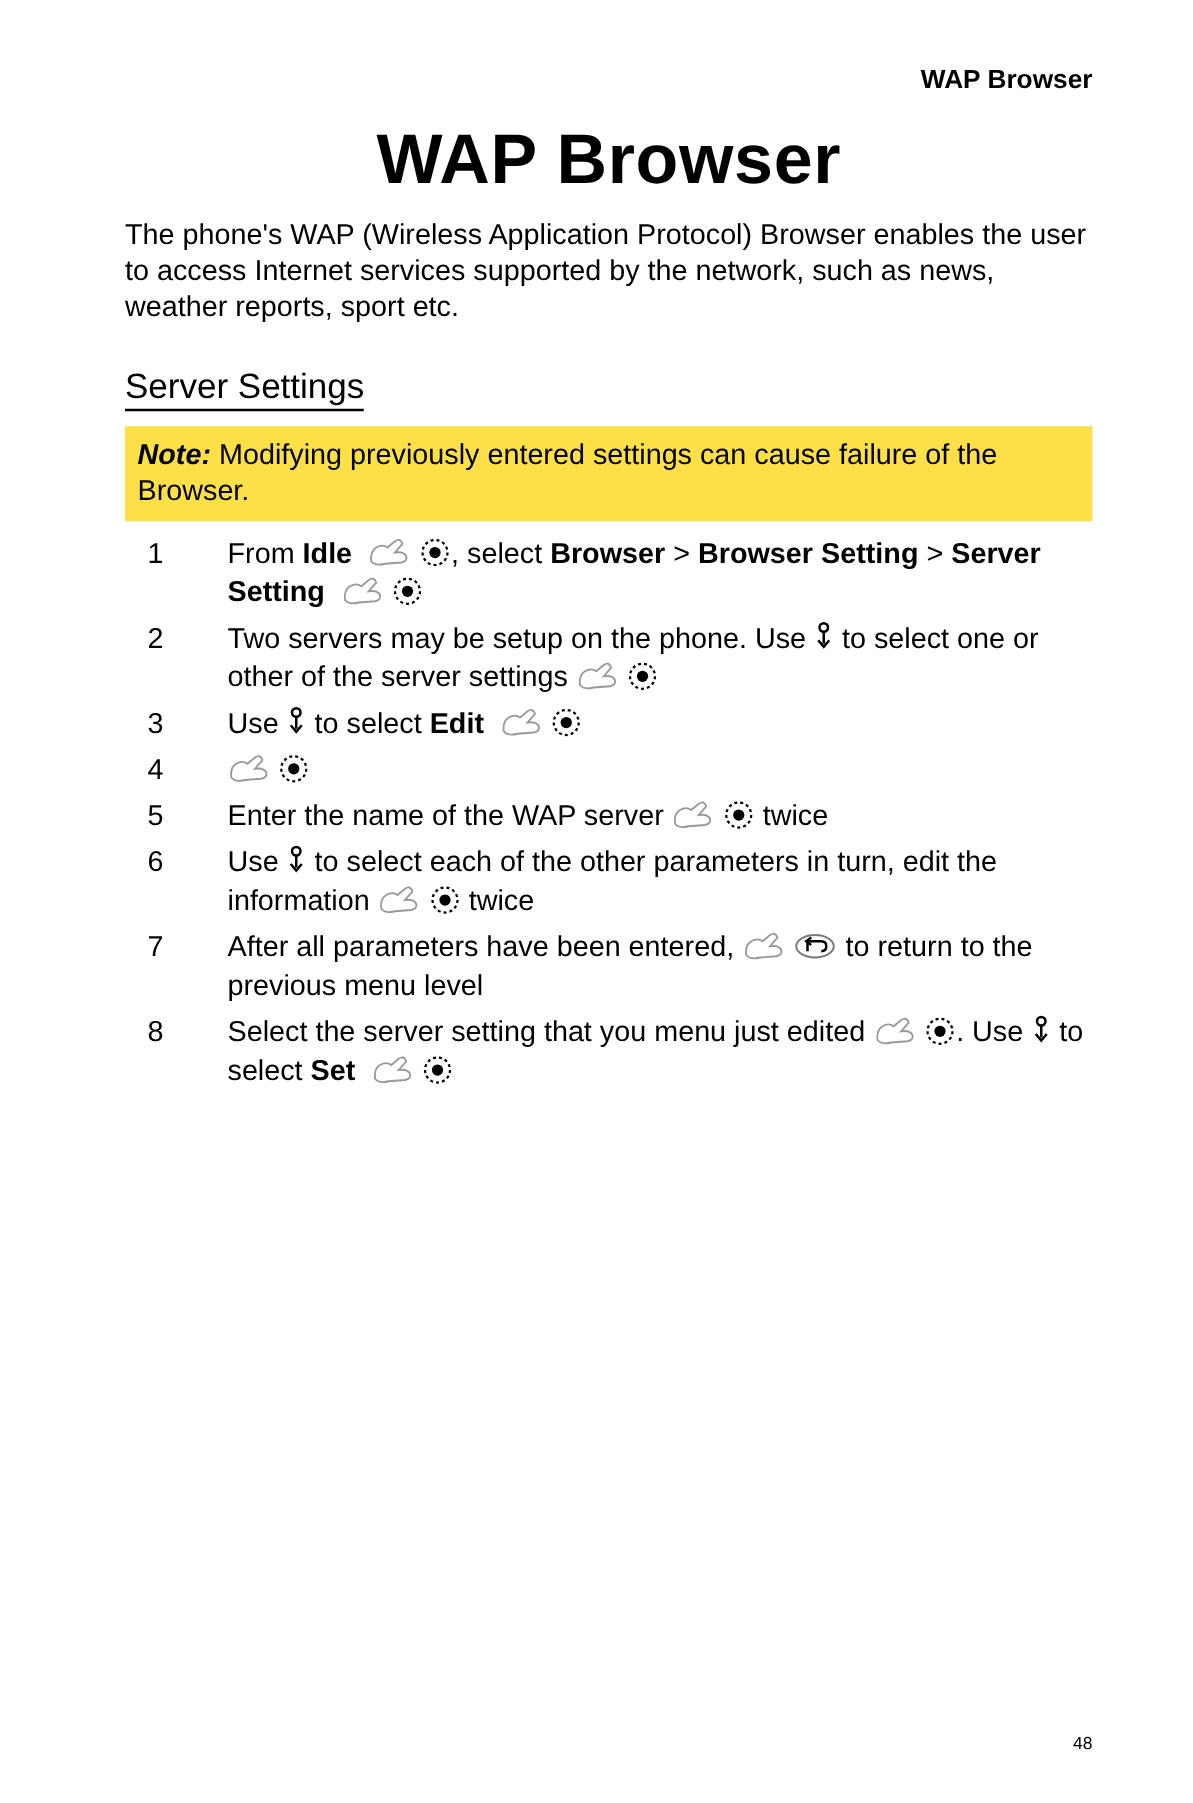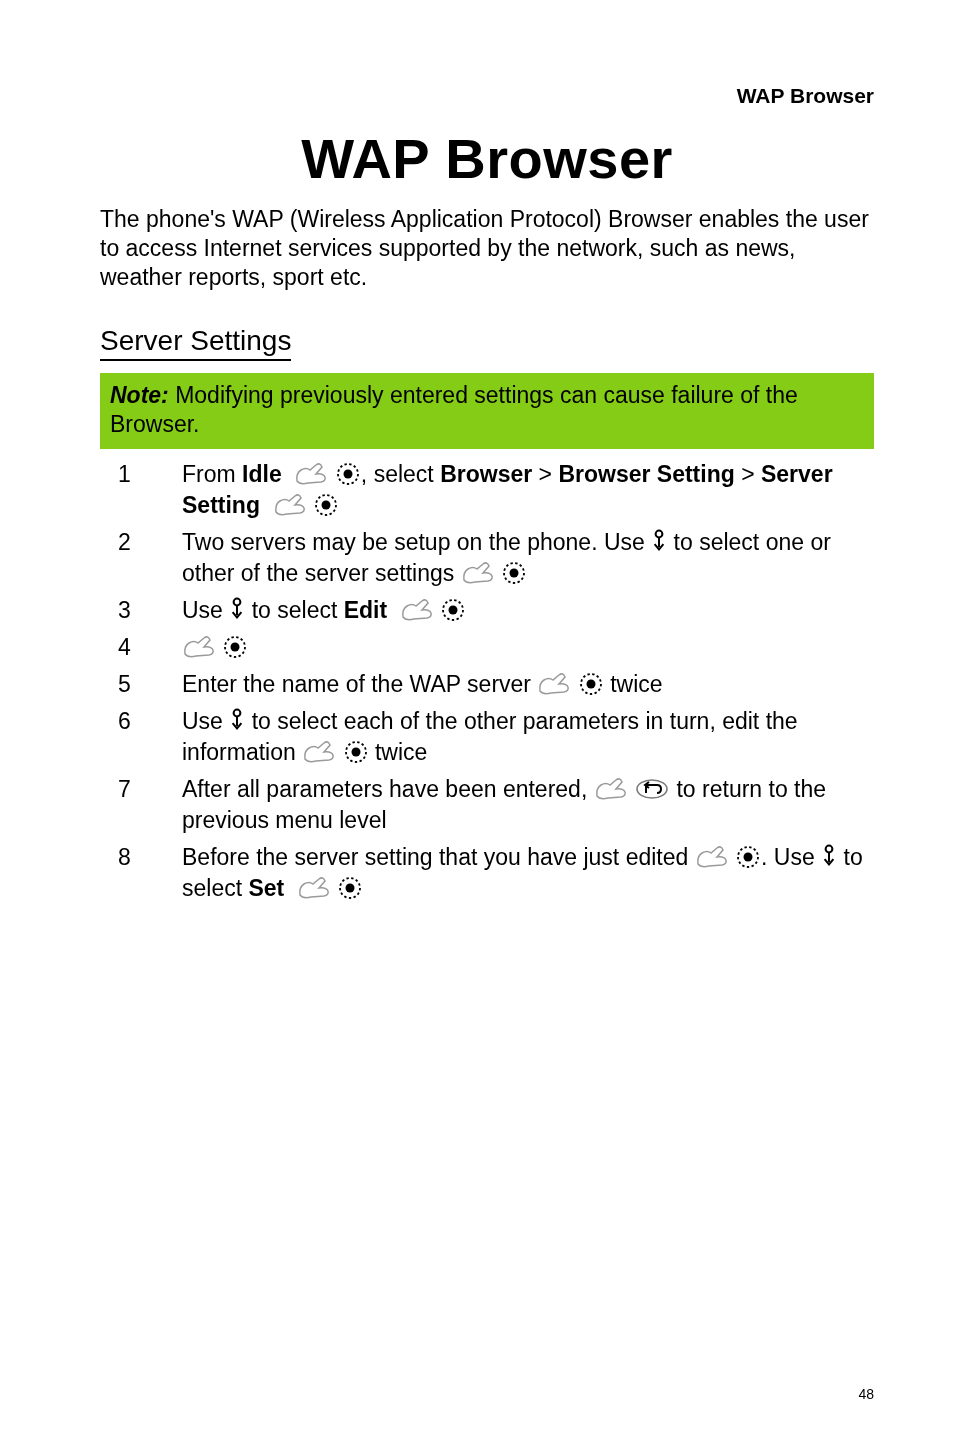--- a/index.html
+++ b/index.html
@@ -8,21 +8,21 @@
     padding: 0;
     background: #ffffff;
     font-family: "Gill Sans", "Gill Sans MT", "Trebuchet MS", Arial, sans-serif;
     color: #000;
     width: 954px;
   }
   .page {
     box-sizing: border-box;
     width: 954px;
     min-height: 1442px;
-    padding: 84px 80px 40px 100px;
+    padding: 52px 80px 40px 100px;
     position: relative;
   }
   .running-header {
     text-align: right;
     font-weight: 700;
     font-size: 21px;
     margin-bottom: 18px;
   }
   h1.title {
     text-align: center;
@@ -41,21 +41,21 @@
     font-weight: 400;
     margin: 18px 0 4px 0;
     border-bottom: 2px solid #000;
     display: inline-block;
     padding-bottom: 2px;
   }
   .section-wrap {
     margin-bottom: 8px;
   }
   .note-box {
-    background: #84cc16;
+    background: #fde047;
     padding: 8px 10px 10px 10px;
     font-size: 23px;
     line-height: 1.25;
     margin: 8px 0 10px 0;
   }
   ol.steps {
     list-style: none;
     padding: 0;
     margin: 0 0 4px 18px;
     counter-reset: step;
@@ -274,21 +274,21 @@
             <use href="#hand-icon"></use>
           </svg>
         <svg class="icon-back">
             <use href="#back-key"></use>
           </svg><span> to return to the previous menu level</span>
       </span>
     </li>
     <li>
       <span class="num">8</span>
       <span class="txt">
-        <span>Before the server setting that you have just edited </span>
+        <span>Select the server setting that you menu just edited </span>
         <svg class="icon">
             <use href="#hand-icon"></use>
           </svg>
         <svg class="icon-small">
             <use href="#nav-center"></use>
           </svg><span>. Use </span><svg class="icon-arrow">
             <use href="#arrow-down"></use>
           </svg><span> to select </span><span class="sans-bold">Set</span>&nbsp;
         <svg class="icon">
             <use href="#hand-icon"></use>

